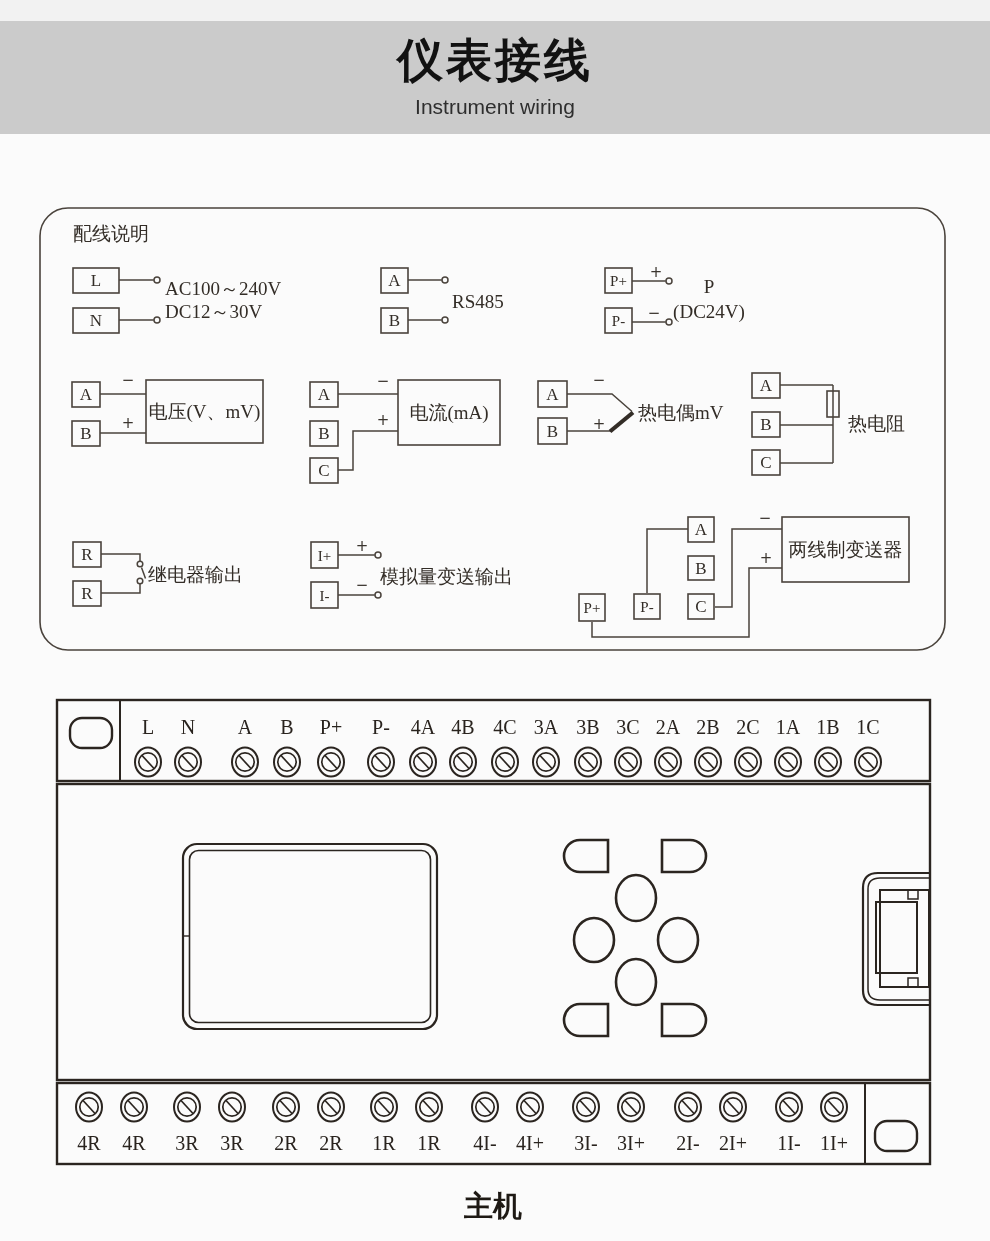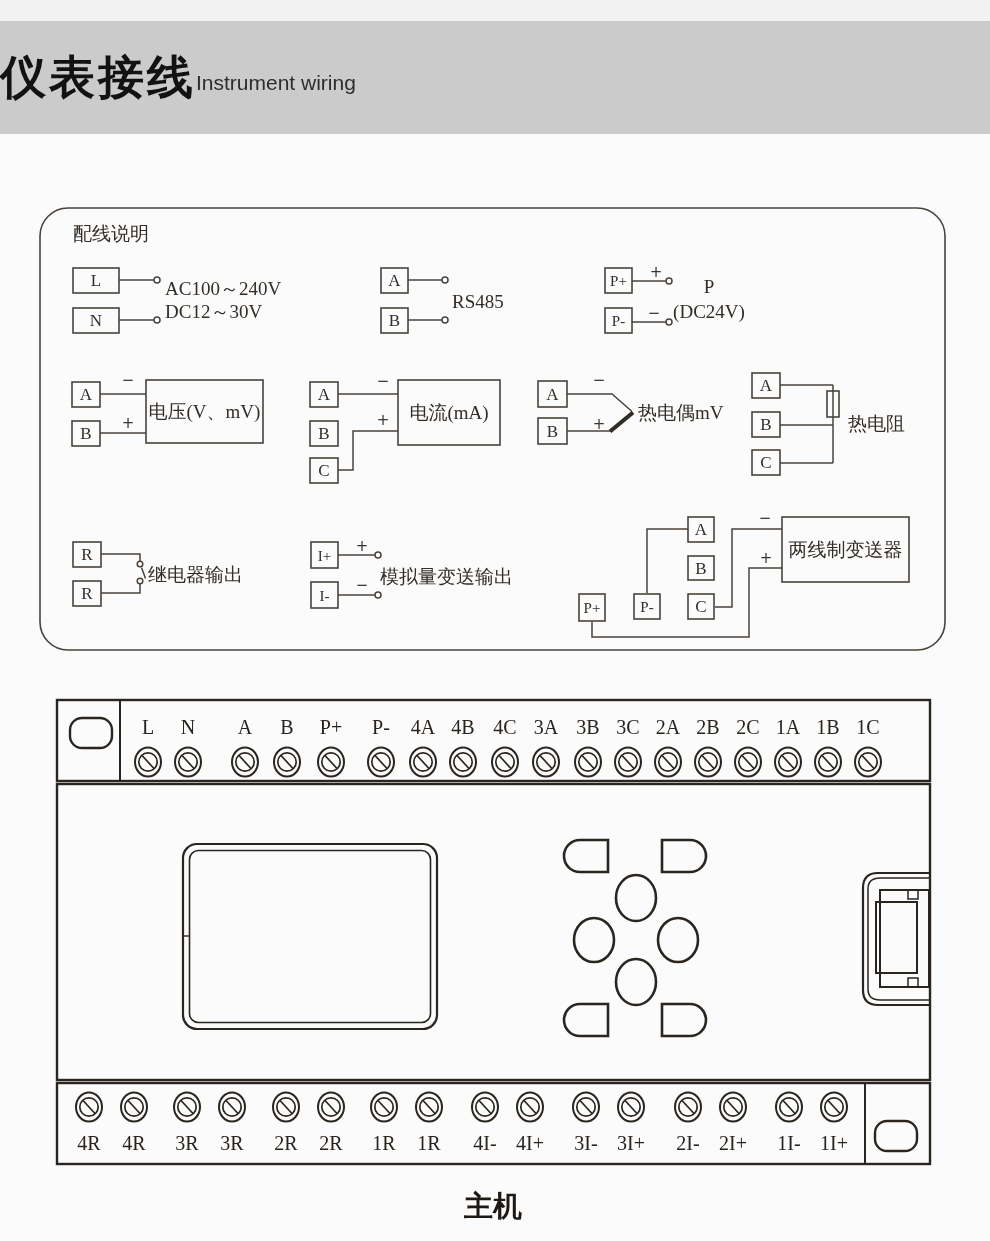--- a/index.html
+++ b/index.html
@@ -1,20 +1,20 @@
 <!DOCTYPE html>
 <html><head>
 <meta charset="utf-8">
 <style>
   html,body{margin:0;padding:0;}
   body{width:990px;height:1241px;position:relative;background:#fbfbfb;
        font-family:"Liberation Sans","DejaVu Sans",sans-serif;overflow:hidden;}
   .topstrip{position:absolute;left:0;top:0;width:990px;height:21px;background:#f2f2f2;}
   .band{position:absolute;left:0;top:21px;width:990px;height:113px;background:#cbcbcb;
-        display:flex;flex-direction:row;align-items:center;justify-content:flex-start;}
+        display:flex;flex-direction:column;align-items:center;justify-content:center;}
   .band .title{font-size:46px;font-weight:bold;color:#121212;letter-spacing:3px;line-height:1.05;}
   .band .subtitle{font-size:21px;color:#2e2e2e;margin-top:10px;}
   svg.overlay{position:absolute;left:0;top:0;}
   
   .w{stroke:#4a433c;stroke-width:1.5;fill:none;}
   .b{stroke:#4a433c;stroke-width:1.6;fill:none;}
   .node{stroke:#4a433c;stroke-width:1.5;fill:#fbfbfb;}
   .t{font-family:"Liberation Serif","DejaVu Serif",serif;fill:#332d27;font-size:17px;text-anchor:middle;}
   .ts{font-family:"Liberation Serif","DejaVu Serif",serif;fill:#332d27;font-size:15px;text-anchor:middle;}
   .lbl{font-family:"Liberation Serif","DejaVu Serif",serif;fill:#332d27;font-size:19px;}

